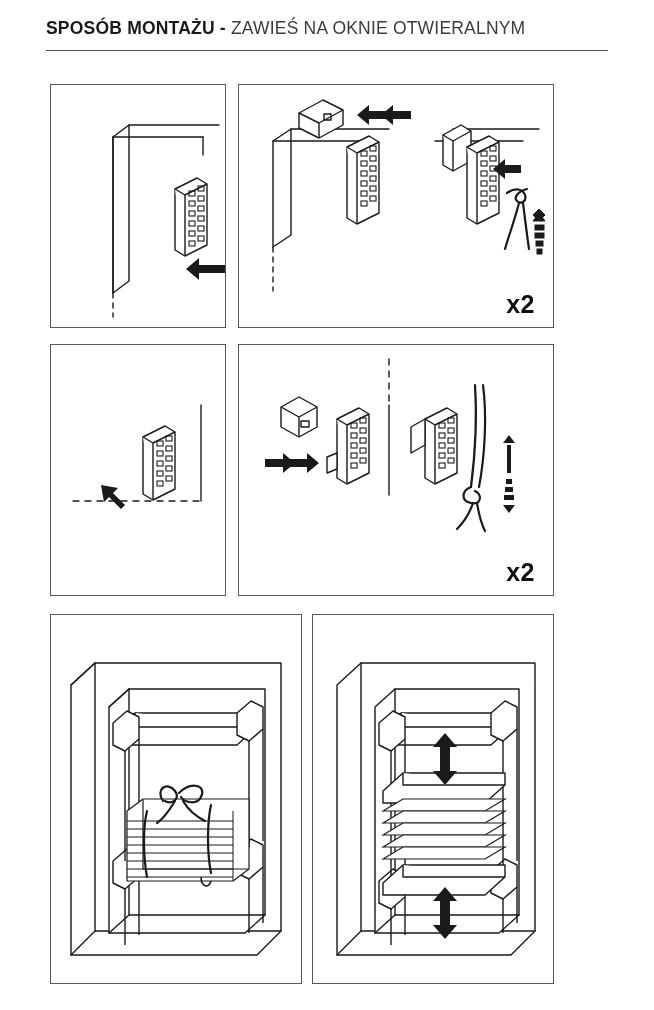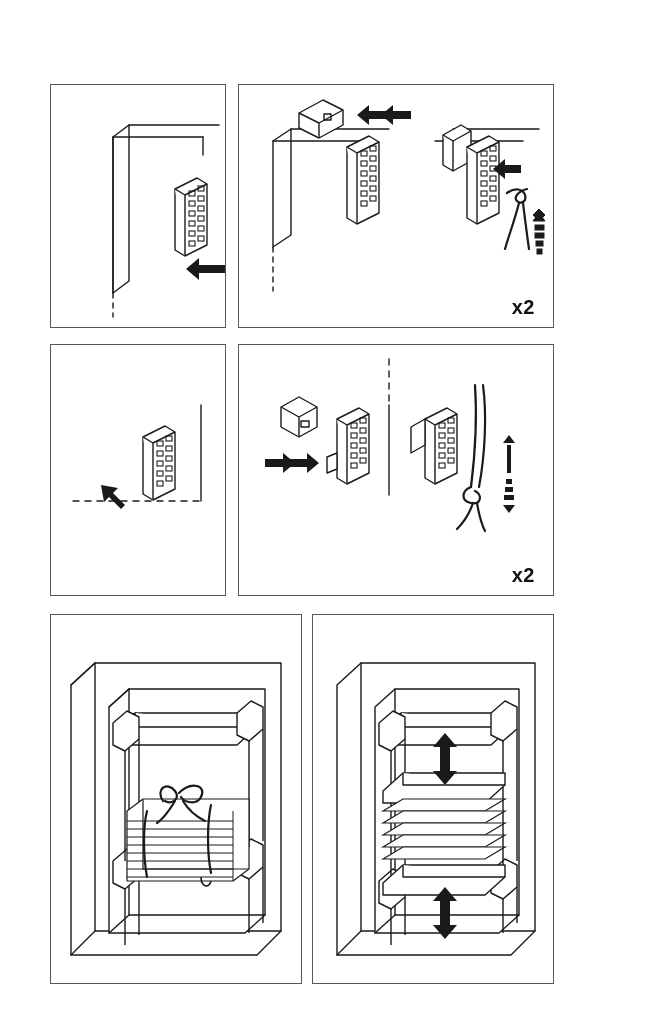--- a/index.html
+++ b/index.html
@@ -68,32 +68,38 @@
   .p3 { left: 50px;  top: 344px; width: 176px; height: 252px; }
   .p4 { left: 238px; top: 344px; width: 316px; height: 252px; }
   .p5 { left: 50px;  top: 614px; width: 252px; height: 370px; }
   .p6 { left: 312px; top: 614px; width: 242px; height: 370px; }
 
   .panel svg { display: block; }
 
   .x2label {
     position: absolute;
     font-weight: bold;
-    font-size: 20px;
+    font-size: 25px;
     color: #111;
     letter-spacing: 0.5px;
   }
   .x2-a { right: 18px; bottom: 8px; }
   .x2-b { right: 18px; bottom: 8px; }
 </style>
 </head>
 <body>
 
 <div class="page">
 
+  <div class="header">
+    <div class="title">
+      <span class="strong">SPOSÓB MONTAŻU -</span><span class="light"> ZAWIEŚ NA OKNIE OTWIERALNYM</span>
+    </div>
+    <div class="header-line"></div>
+  </div>
 
   <div class="panel p1">
     <svg width="176" height="244" viewBox="0 0 176 244">
       <g fill="none" stroke="#1a1a1a" stroke-width="1.4" stroke-linejoin="round" stroke-linecap="round">
 
         <path d="M62 52 L78 40 L78 196 L62 208 Z"></path>
         <path d="M78 40 L168 40"></path>
         <path d="M62 52 L152 52"></path>
         <path d="M62 208 L62 232" stroke-dasharray="5 5"></path>
         <path d="M152 52 L152 70"></path>

